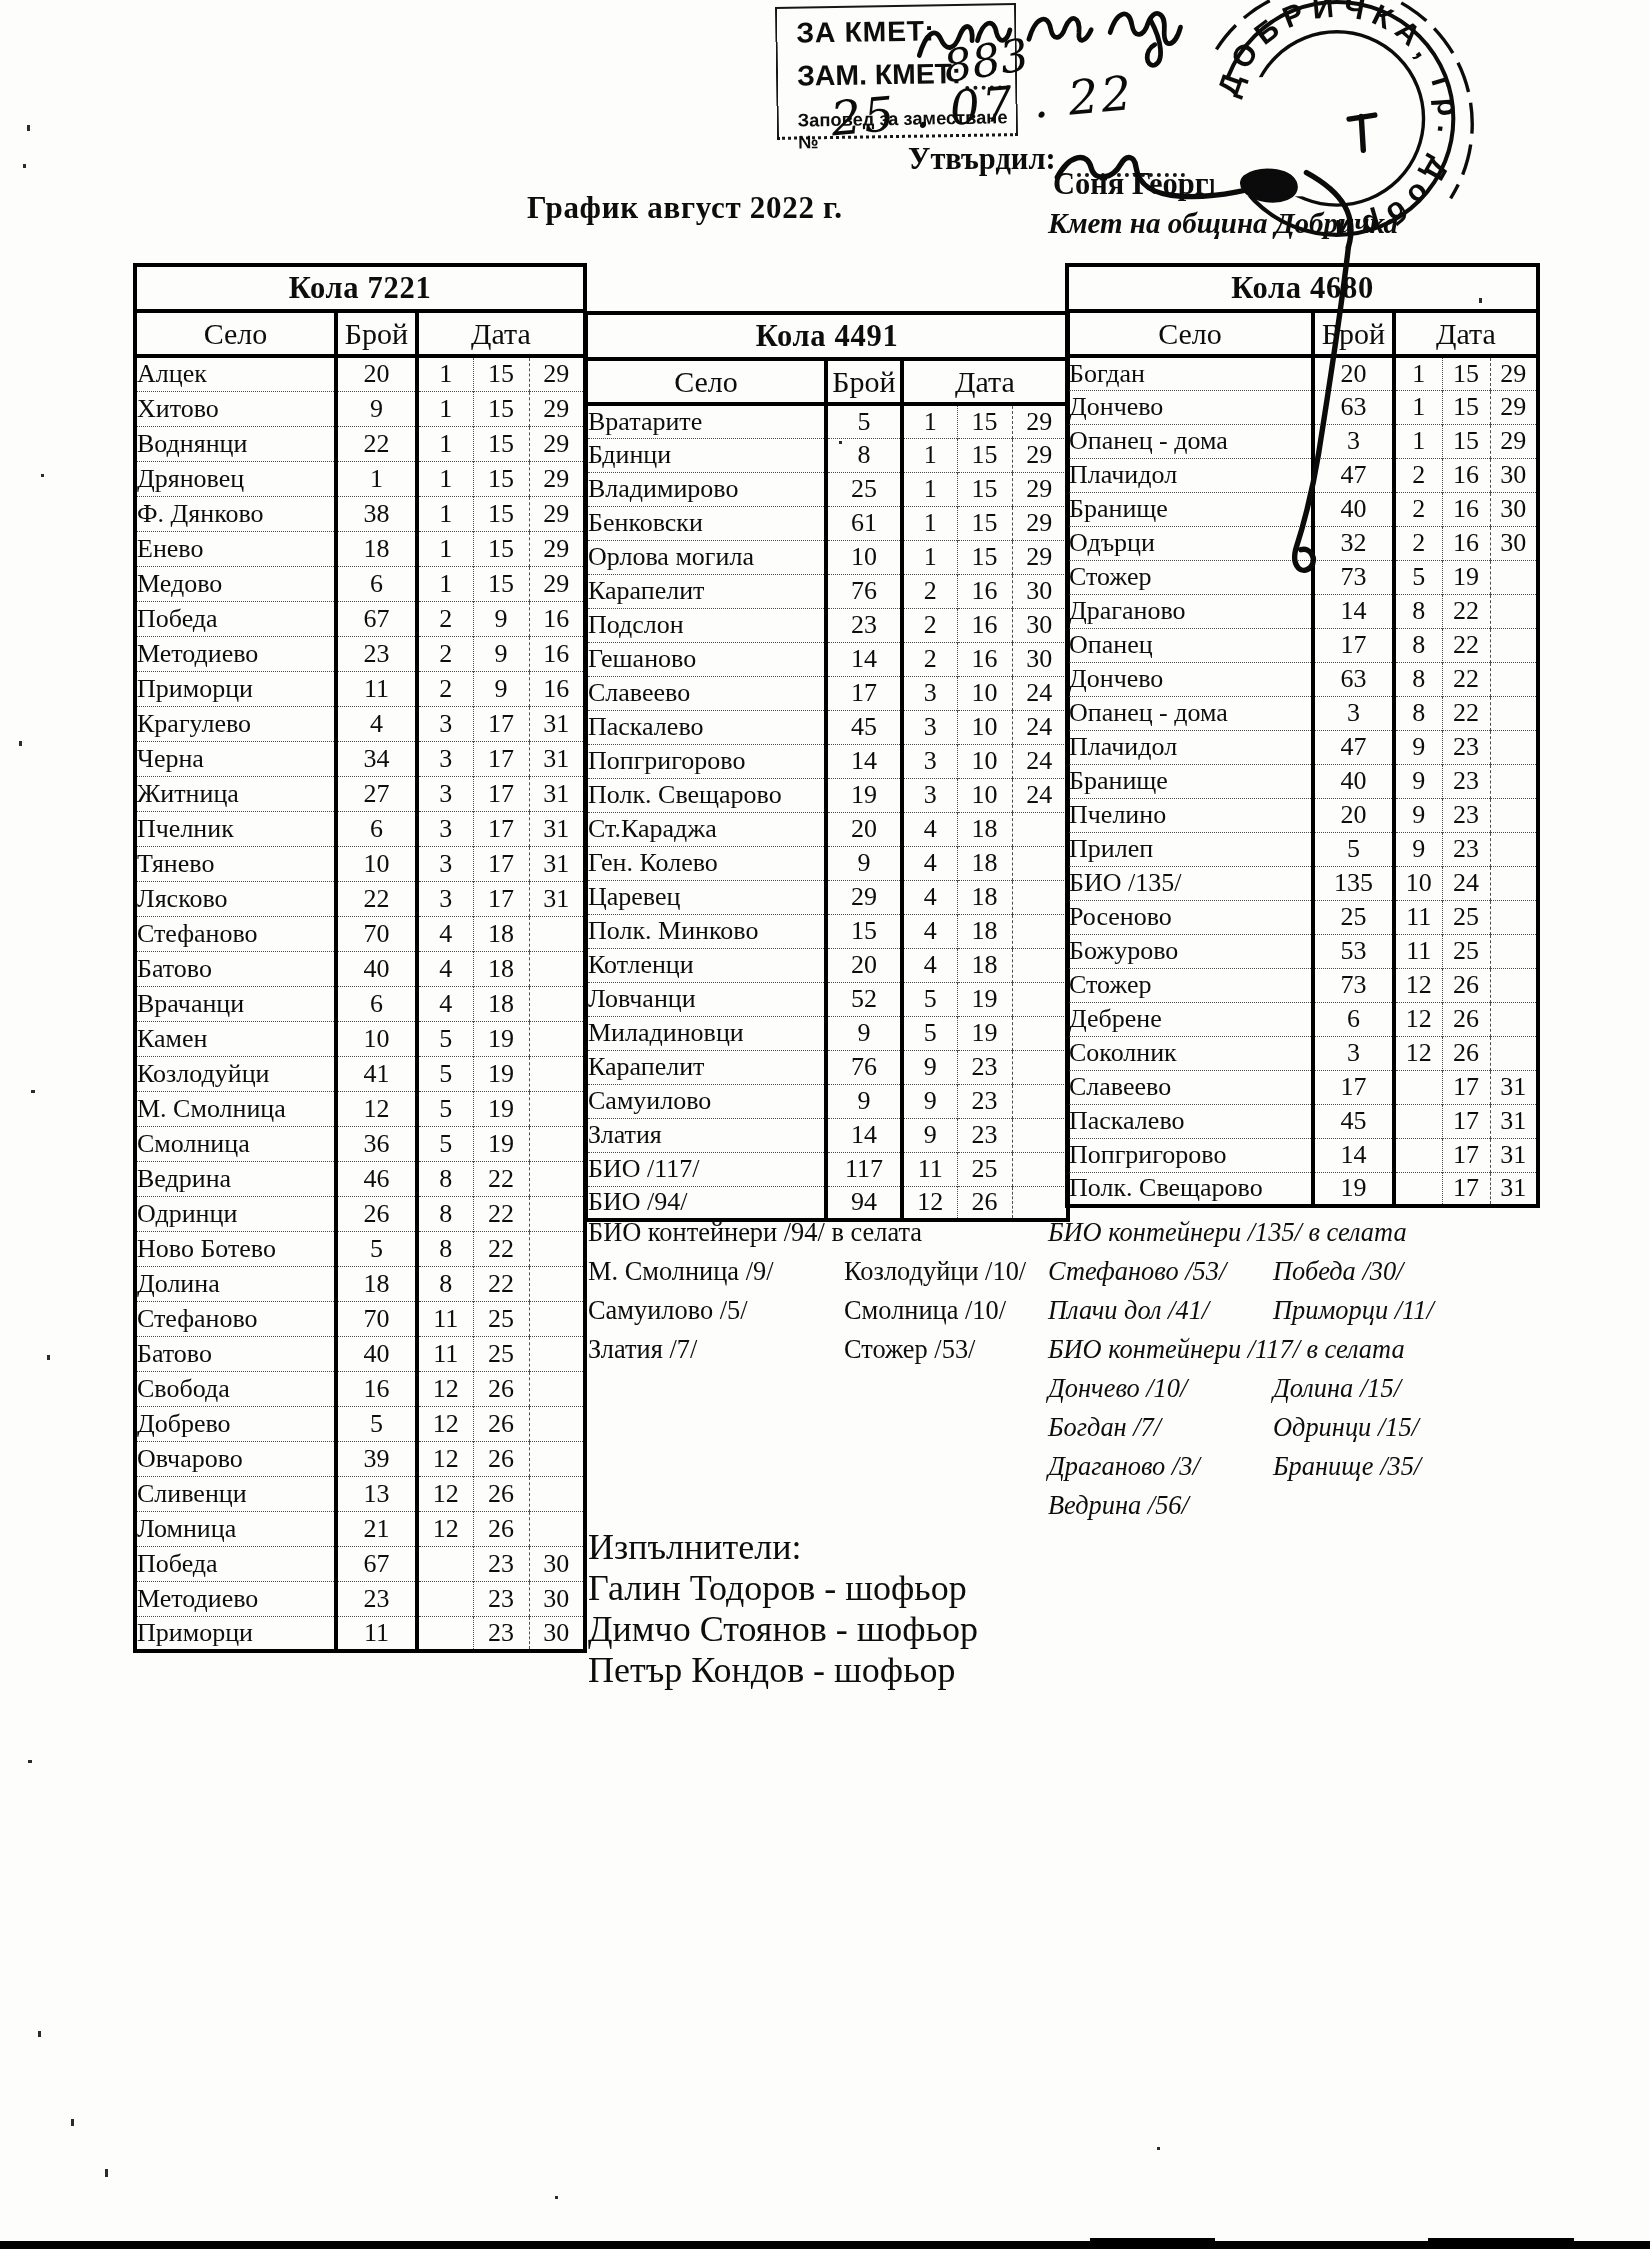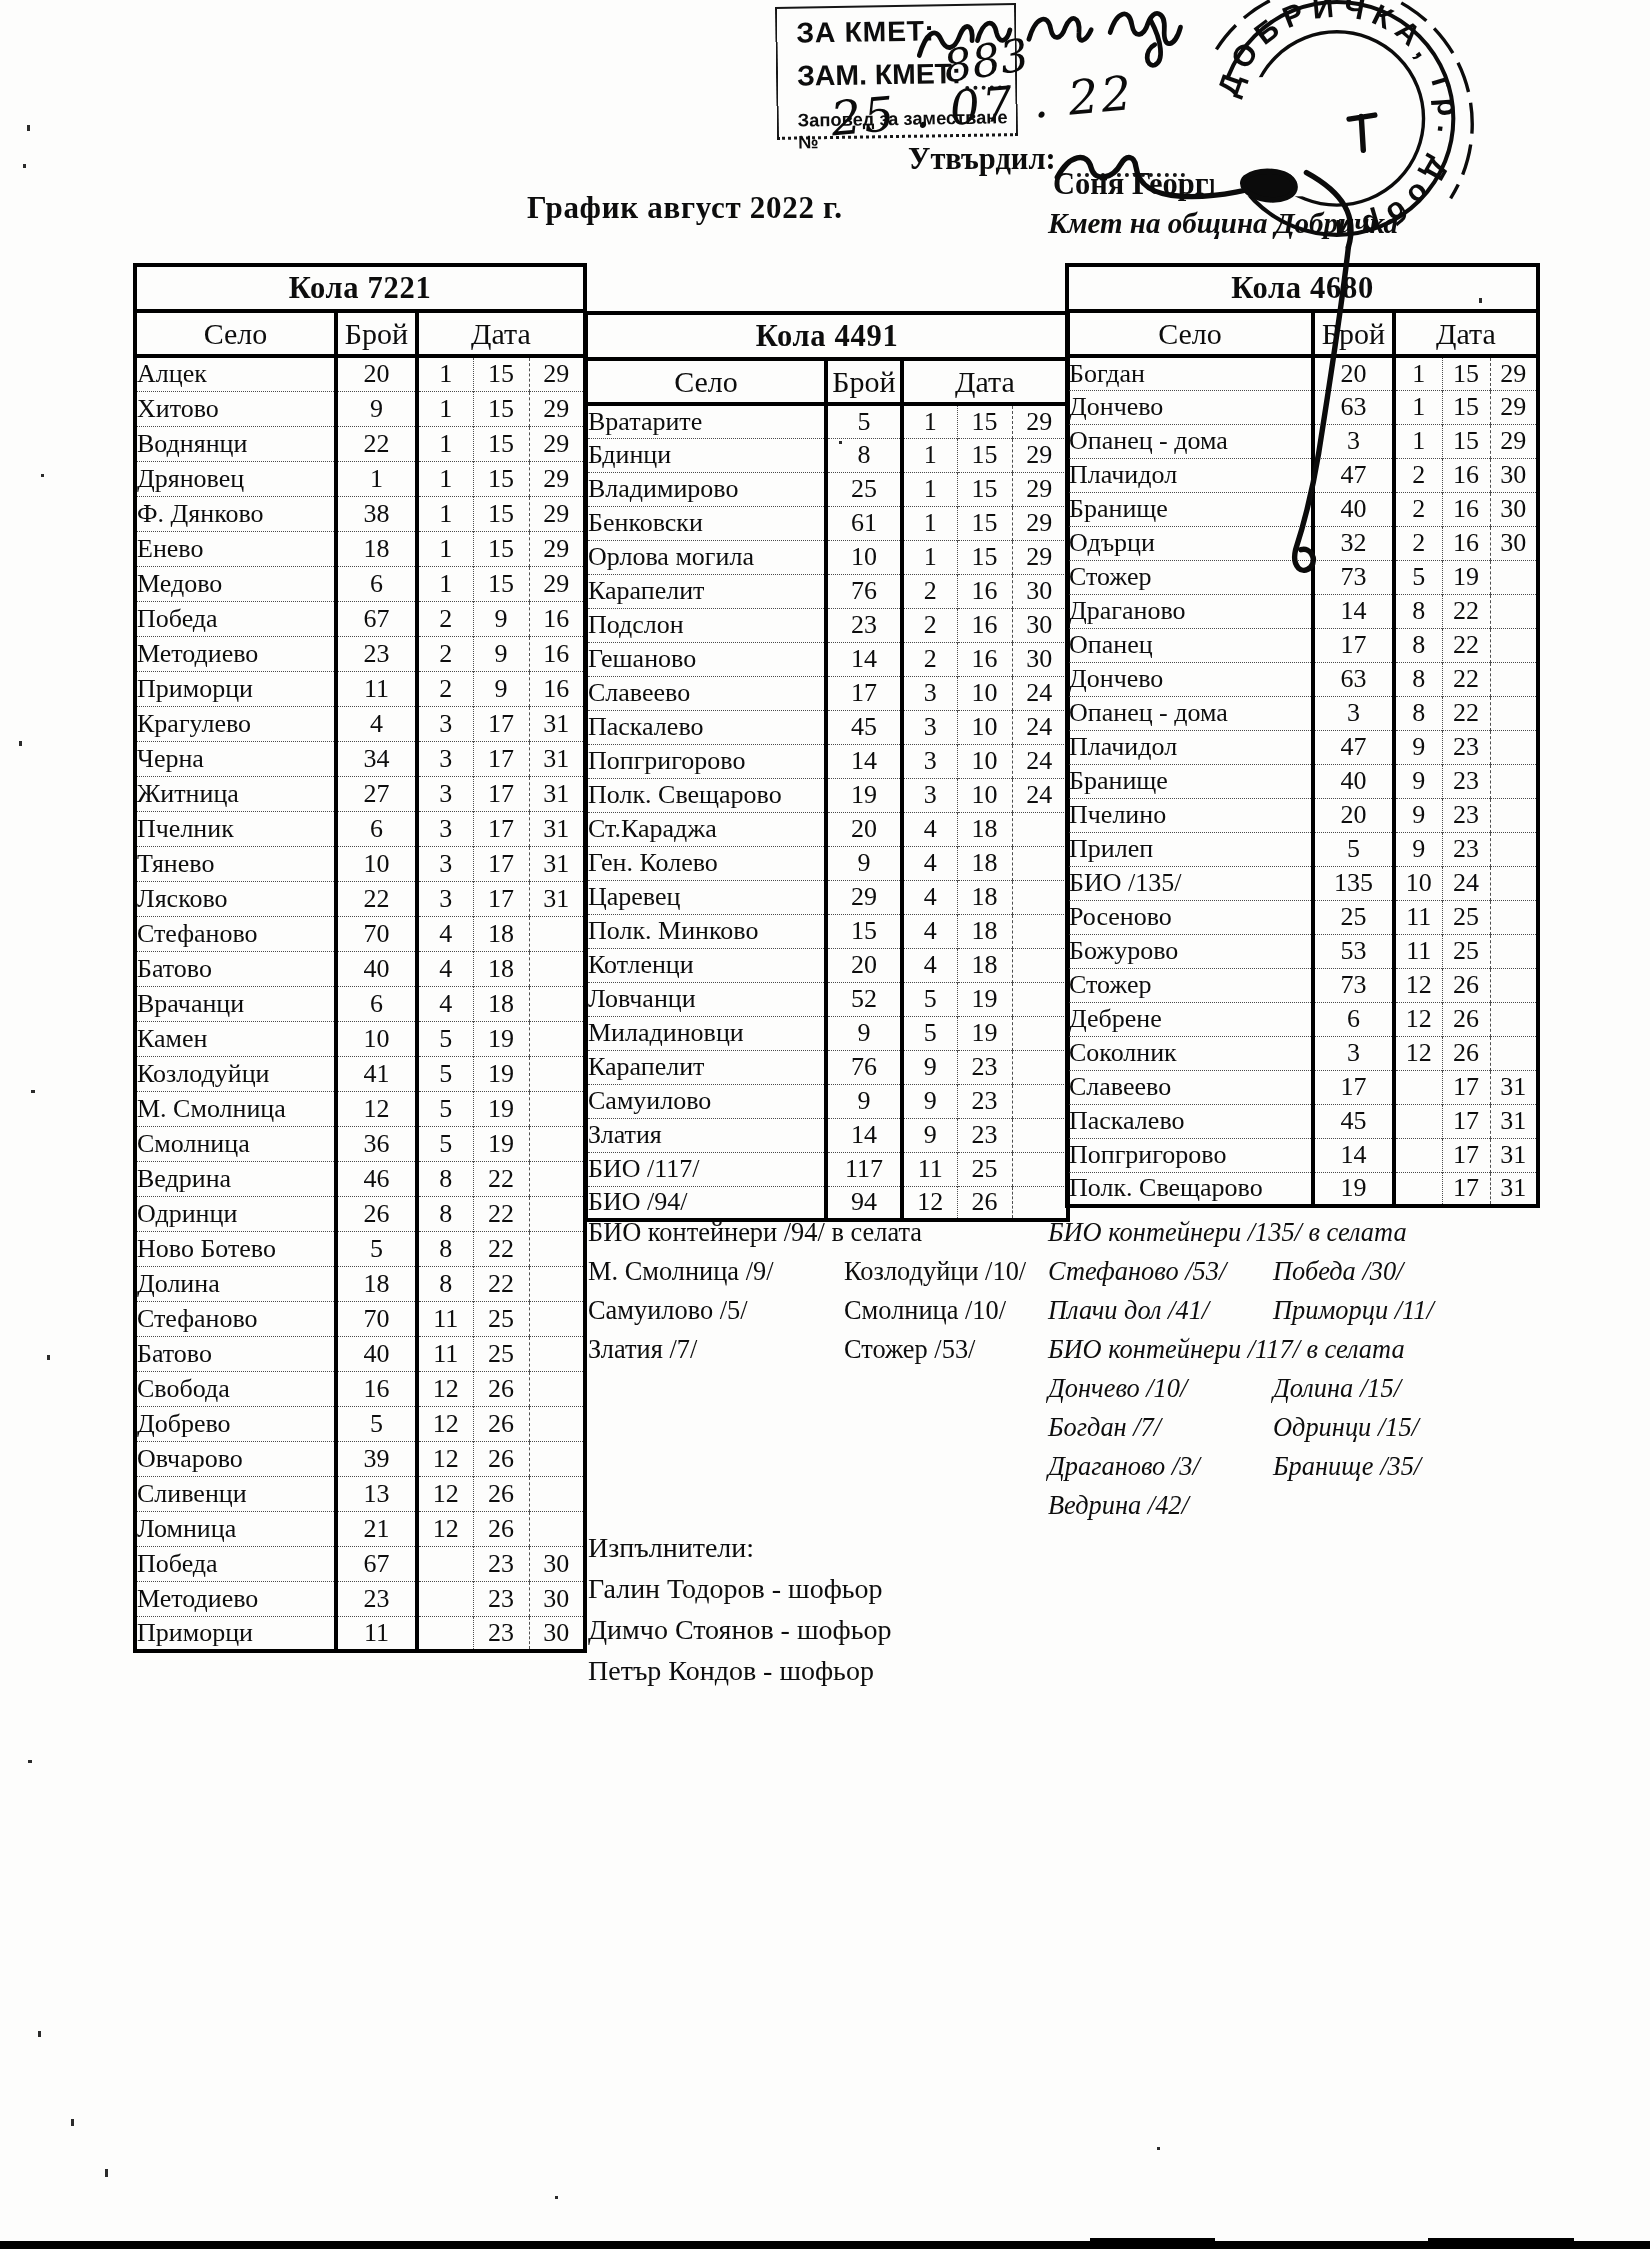--- a/index.html
+++ b/index.html
@@ -40,21 +40,21 @@
   .sched tbody tr+tr td{border-top:1.4px dotted #4a4a4a;}
   .c-selo{text-align:left; padding-left:8.1px;}
   .c-broj,.c-d1,.c-d2,.c-d3{text-align:center;}
   
   .fnblock{position:absolute; font-size:26.4px; line-height:39px; z-index:10;}
   .fn-title{font-weight:normal;}
   .fn-row{display:flex;}
   .fn-c1{display:inline-block;}
   .mid .fn-c1{width:256px;}
   .right .fn-c1{width:225px;}
-  .execs{position:absolute; left:588px; top:1527px; font-size:28px; line-height:41px; z-index:10;}
+  .execs{position:absolute; left:588px; top:1527px; font-size:36px; line-height:41px; z-index:10;}
   
   .speck{position:absolute; background:#2b2b2b; z-index:5;}
   .band{position:absolute; left:0; right:0; bottom:0; height:8.8px; background:#000; z-index:60;}
   .bandfrag{position:absolute; background:#000; z-index:60;}
   .overlay{position:absolute; left:0; top:0; width:1651px; height:2250px; z-index:50; pointer-events:none;}
   .stampsvg{position:absolute; left:0; top:0; width:1651px; height:2250px; z-index:40; pointer-events:none;}
 </style>
 </head>
 <body>
 
@@ -819,21 +819,21 @@
         </div>
         <div class="fn-row">
           <span class="fn-c1">Богдан /7/</span>
           <span class="fn-c2">Одринци /15/</span>
         </div>
         <div class="fn-row">
           <span class="fn-c1">Драганово /3/</span>
           <span class="fn-c2">Бранище /35/</span>
         </div>
         <div class="fn-row">
-          <span class="fn-c1">Ведрина /42/</span>
+          <span class="fn-c1">Ведрина /56/</span>
           <span class="fn-c2"></span>
         </div>
       </div>
   </div>
 
   <div class="execs">
     <div class="fn-title">Изпълнители:</div>
     <div>
         <div>Галин Тодоров - шофьор</div>
         <div>Димчо Стоянов - шофьор</div>

